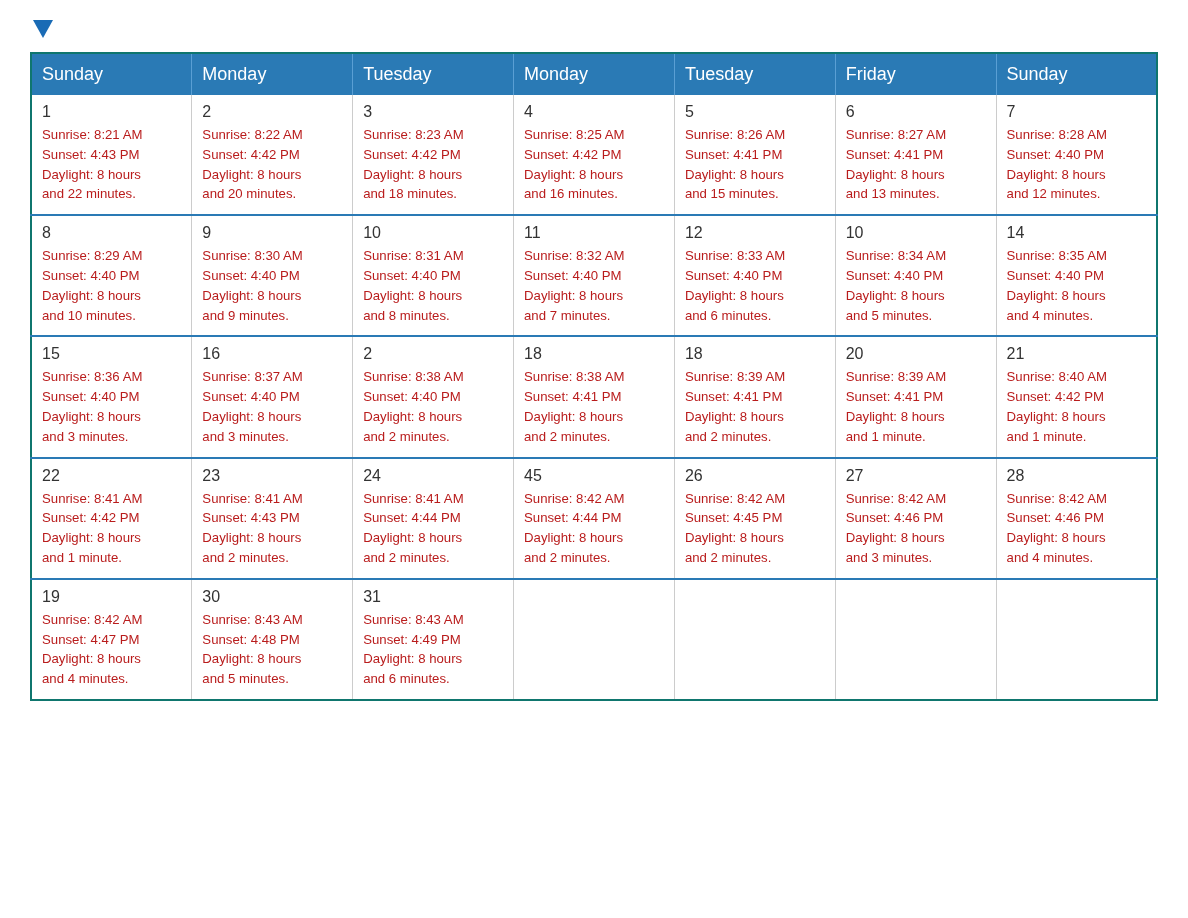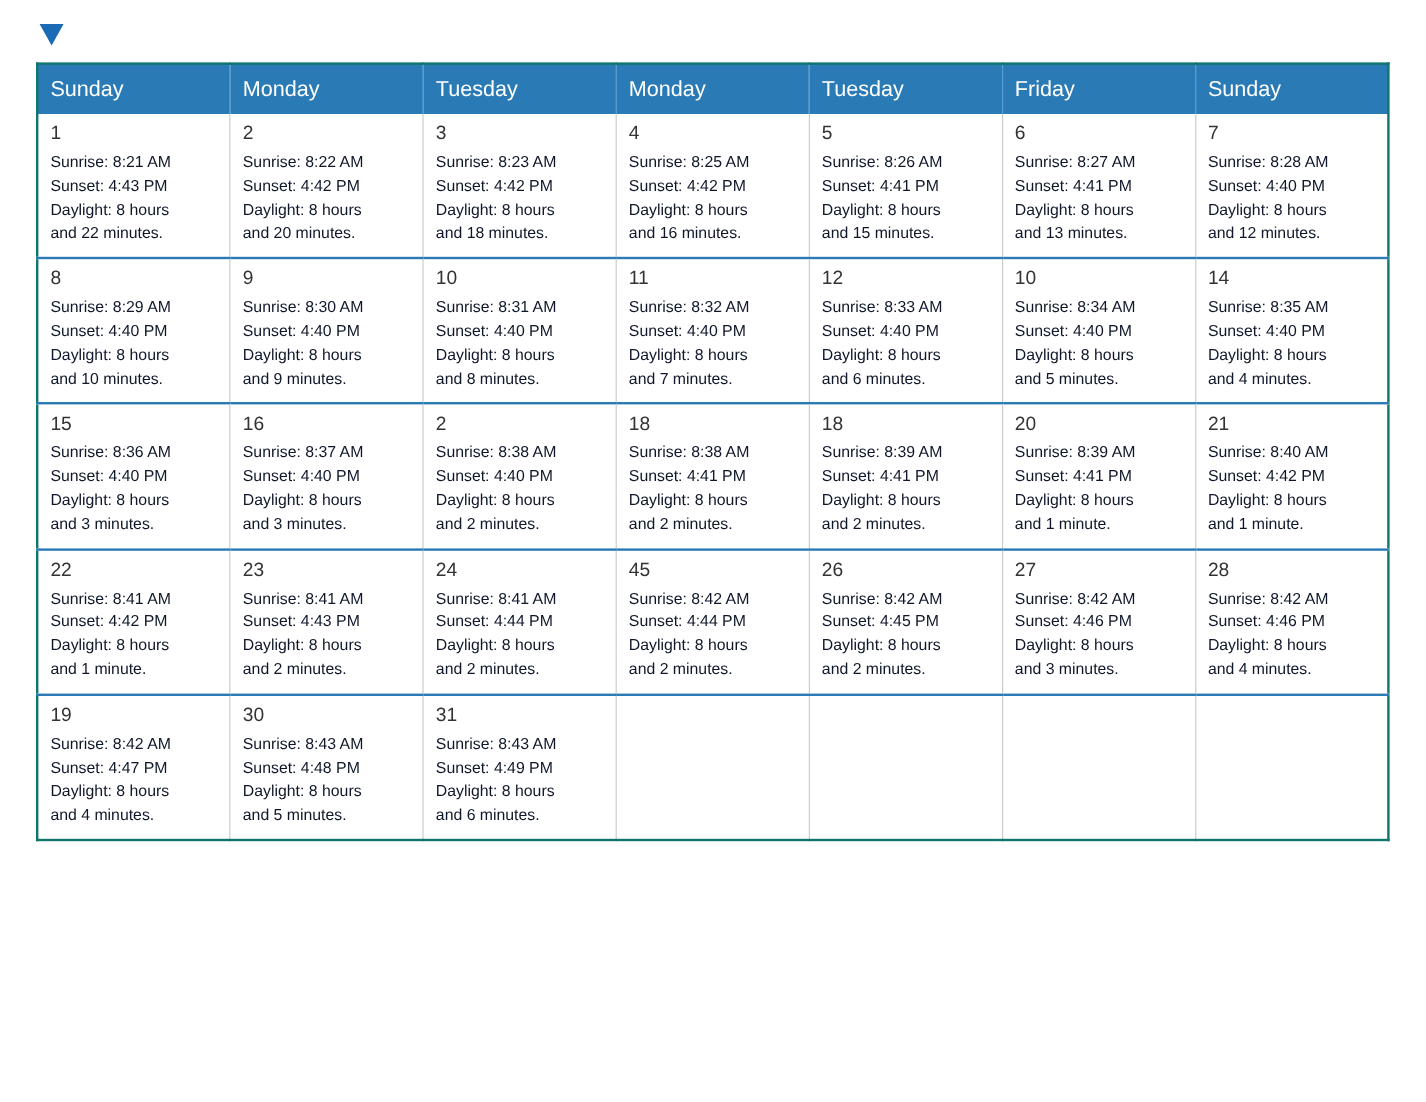--- a/index.html
+++ b/index.html
@@ -89,21 +89,21 @@
     .calendar-table tr:last-child td { border-bottom: none; }
     .day-number {
       font-size: 16px;
       font-weight: normal;
       margin-bottom: 4px;
       display: block;
     }
     .day-info {
       font-size: 13.2px;
       line-height: 1.5;
-      color: #0f172a;
+      color: #b91c1c;
     }
     .empty-cell { background: #fff; }
   </style>
 </head>
 <body>
 
 <div class="header-area">
   <div class="logo-area">
     <div class="logo-text">
       <span class="logo-general"></span>

